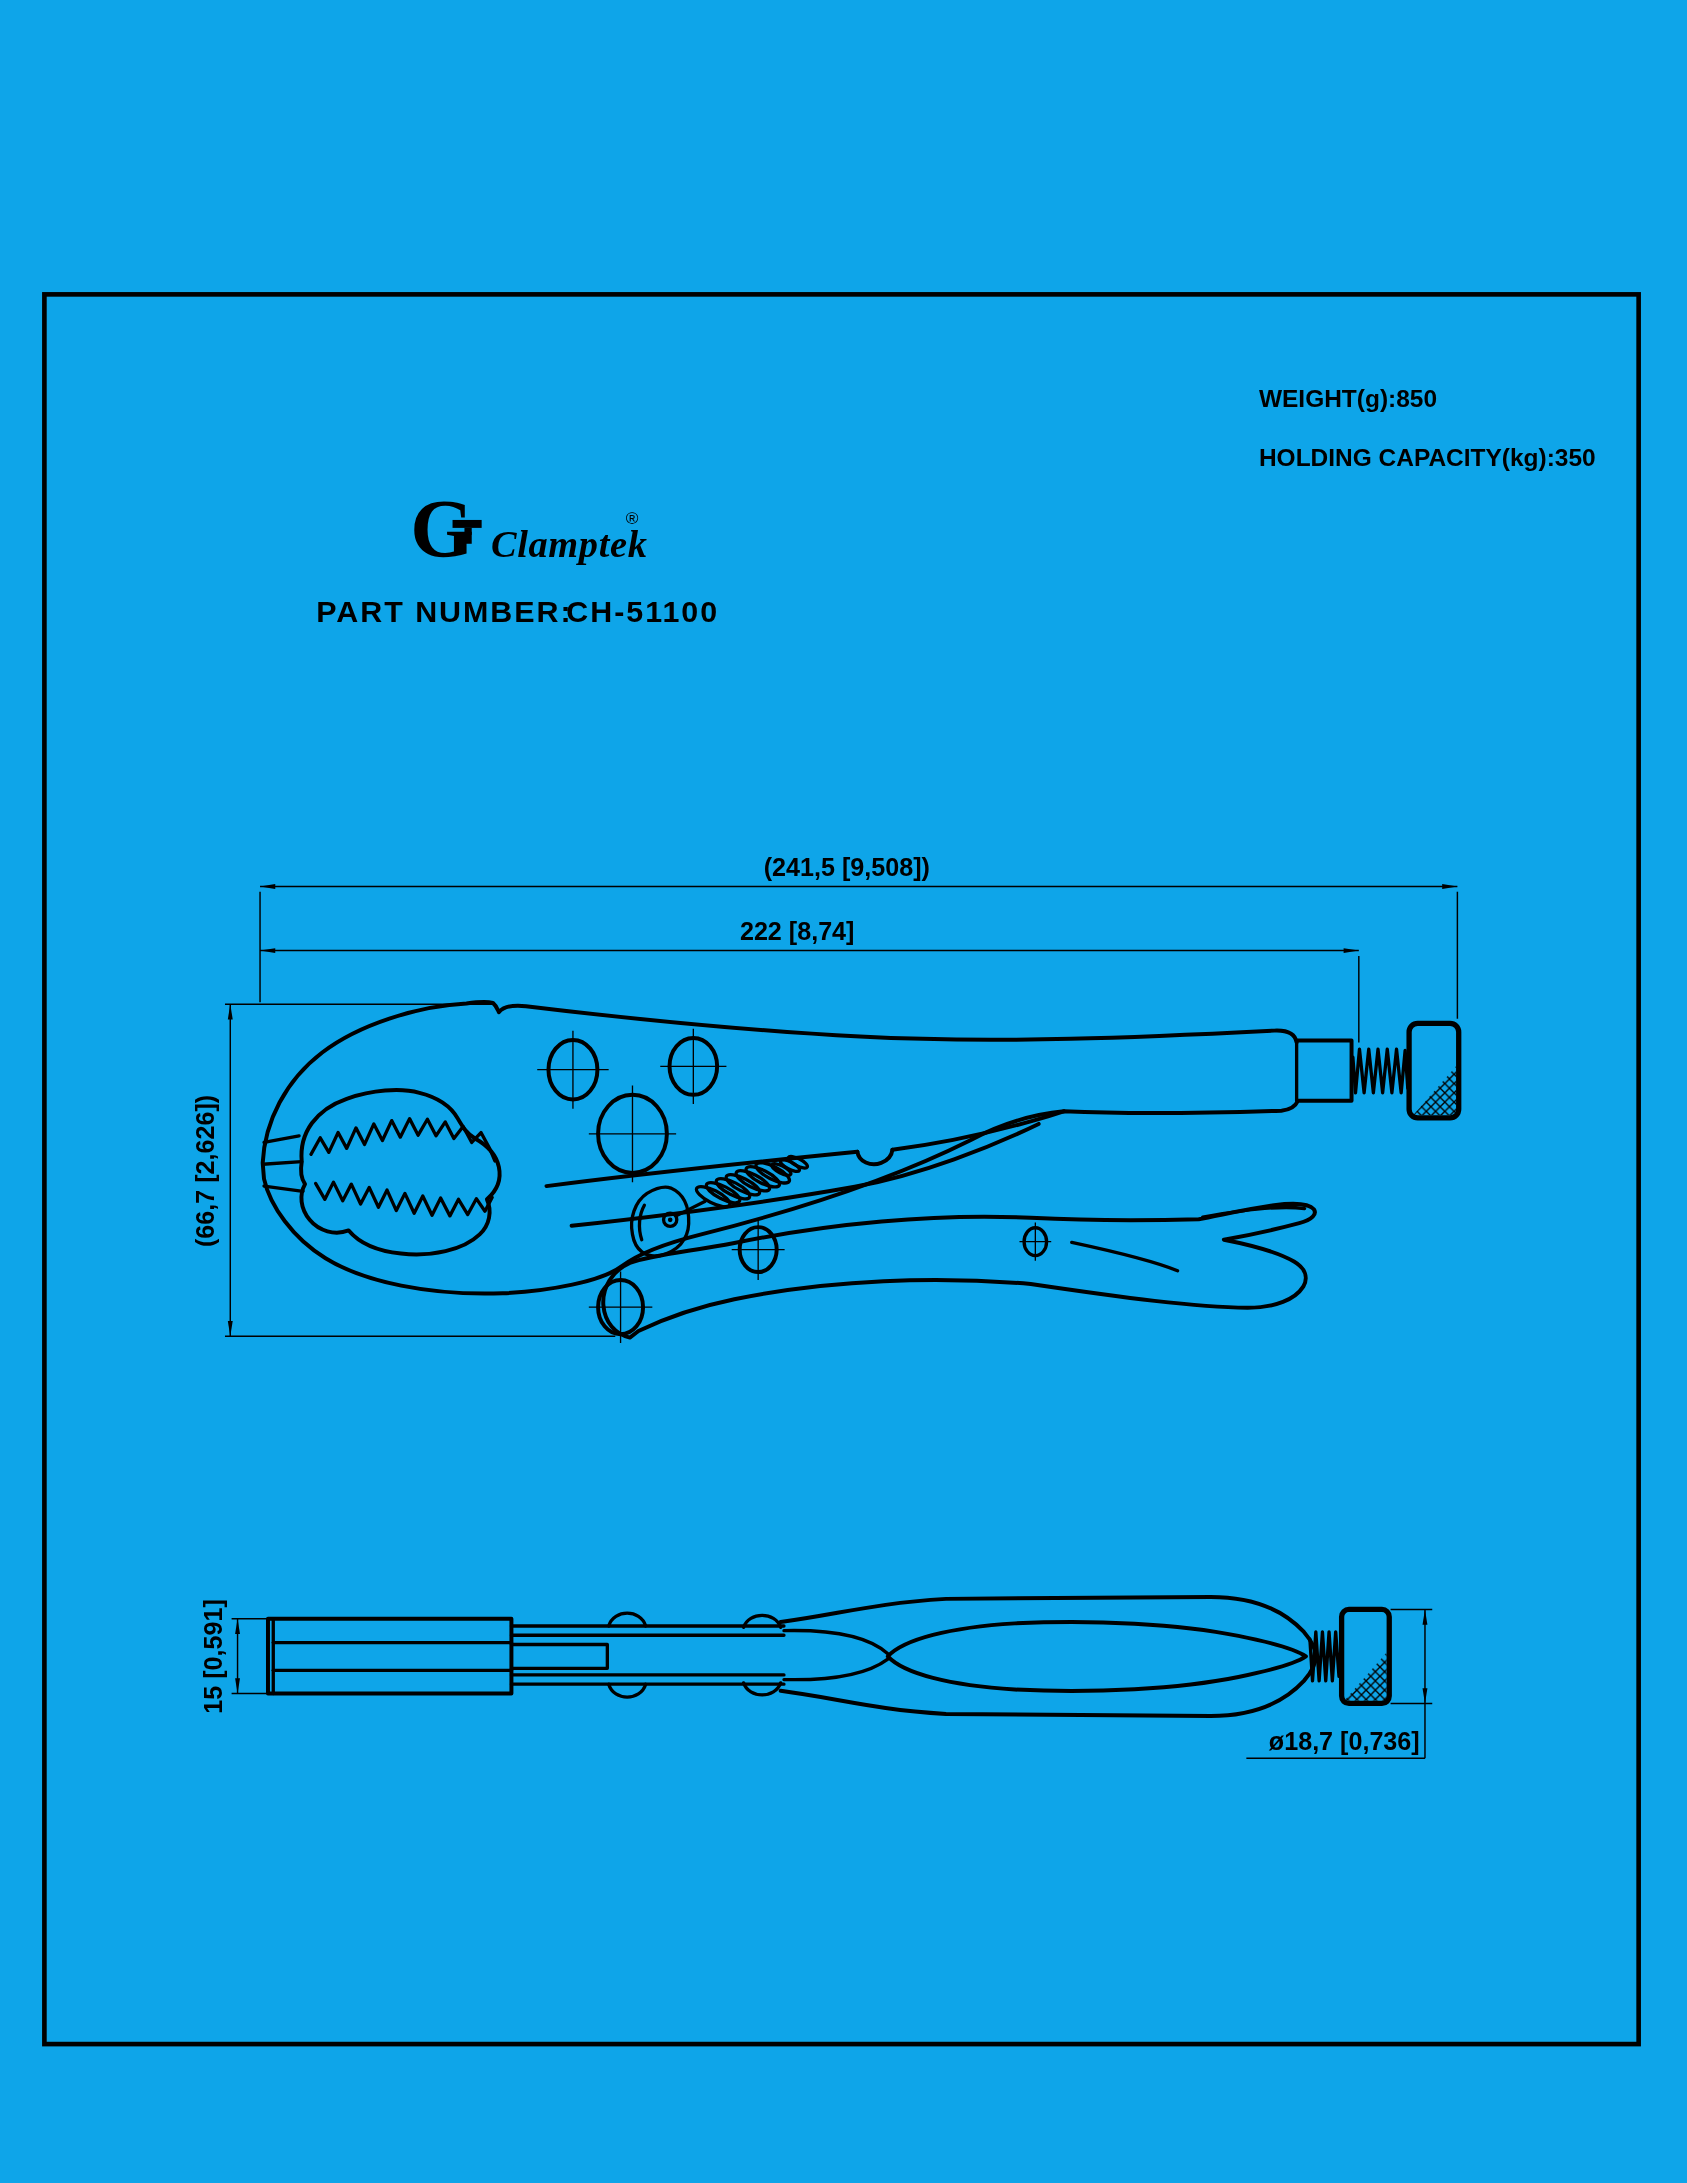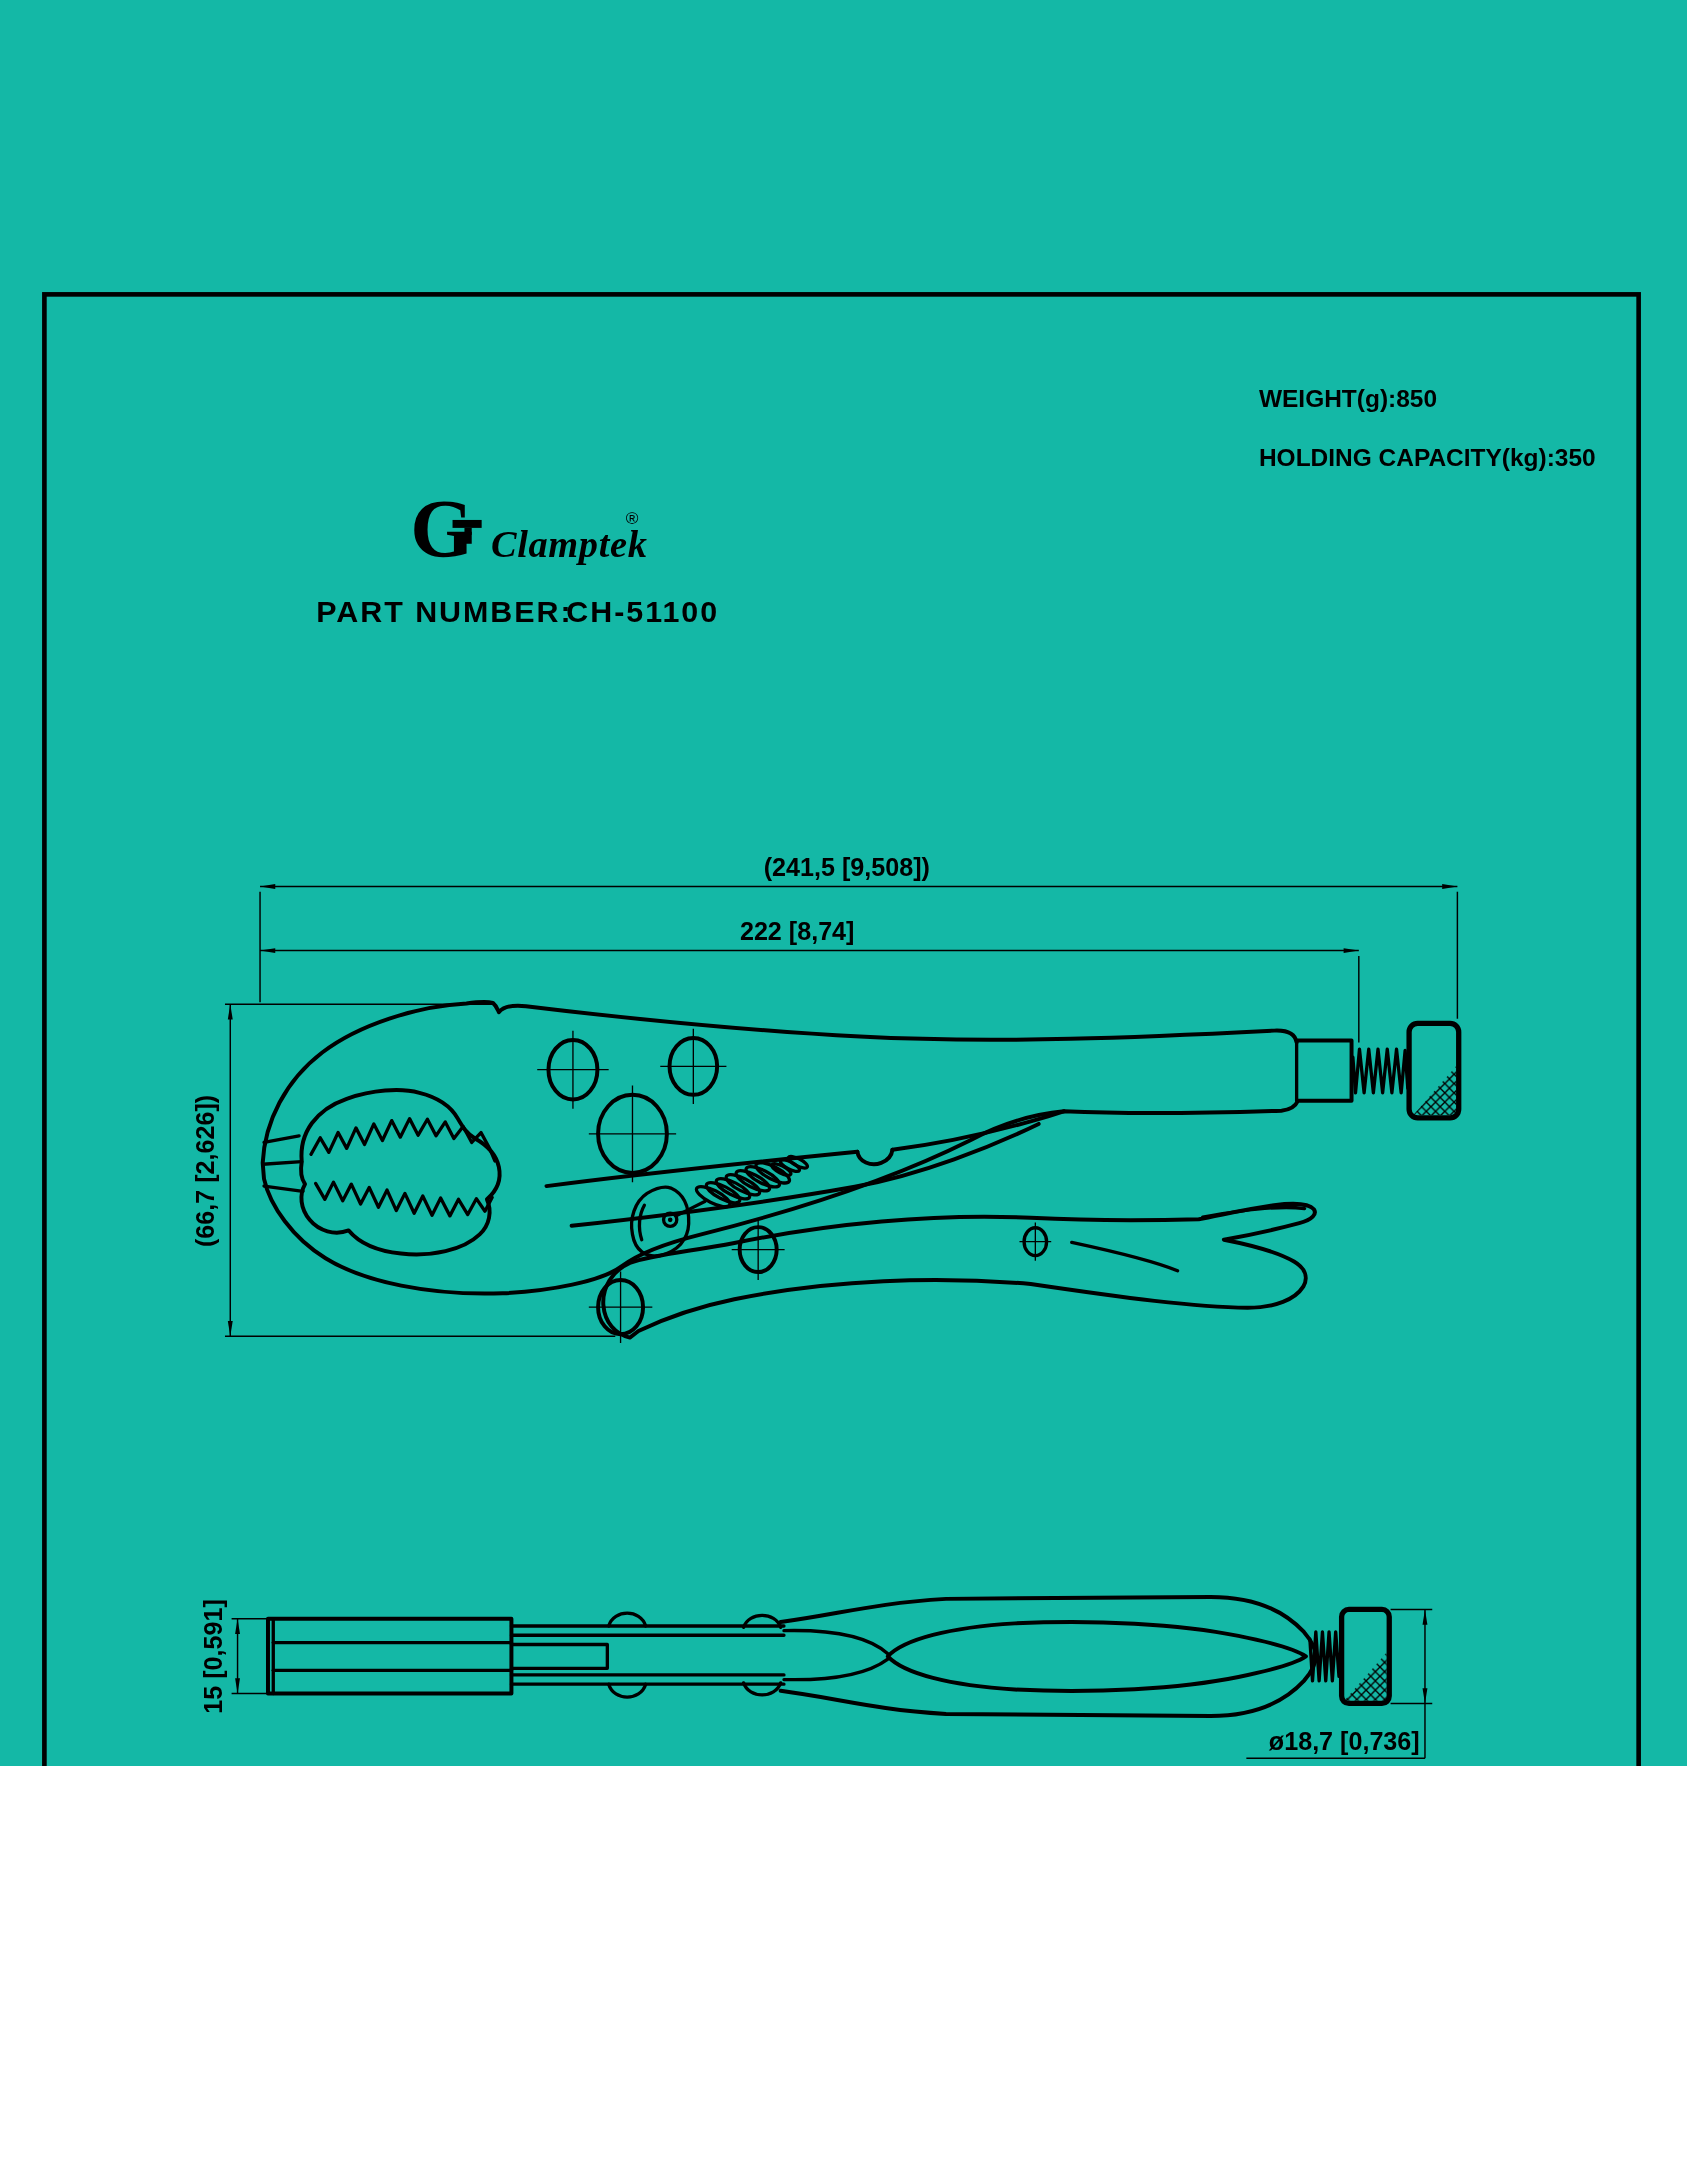--- a/index.html
+++ b/index.html
@@ -1,16 +1,16 @@
 <!DOCTYPE html>
 <html style="font-size:10.6px"><head>
 <meta charset="utf-8">
 <style>
   html,body{margin:0;padding:0;background:#ffffff;}
-  .sheet{position:relative;width:1687px;height:1766px;background:#14b8a6;overflow:hidden;
+  .sheet{position:relative;width:1687px;height:2183px;background:#0ea5e9;overflow:hidden;
          font-family:"Liberation Sans",sans-serif;}
   svg{position:absolute;left:0;top:0;}
   .outline{fill:none;stroke:#000;stroke-width:6;stroke-linecap:round;stroke-linejoin:round;}
   .outline2{fill:none;stroke:#000;stroke-width:5;stroke-linecap:round;stroke-linejoin:round;}
   .thin{fill:none;stroke:#000;stroke-width:2.2;}
   .cl{fill:none;stroke:#000;stroke-width:2;}
   .dimtxt{font-family:"Liberation Sans",sans-serif;font-size:38px;font-weight:600;fill:#000;}
   .spectxt{font-family:"Liberation Sans",sans-serif;font-size:37px;font-weight:700;fill:#000;}
   .pntxt{font-family:"Liberation Sans",sans-serif;font-size:46px;font-weight:600;fill:#000;letter-spacing:3px;}
   .logoG{font-family:"Liberation Serif",serif;font-size:124px;font-weight:900;fill:#000;}

